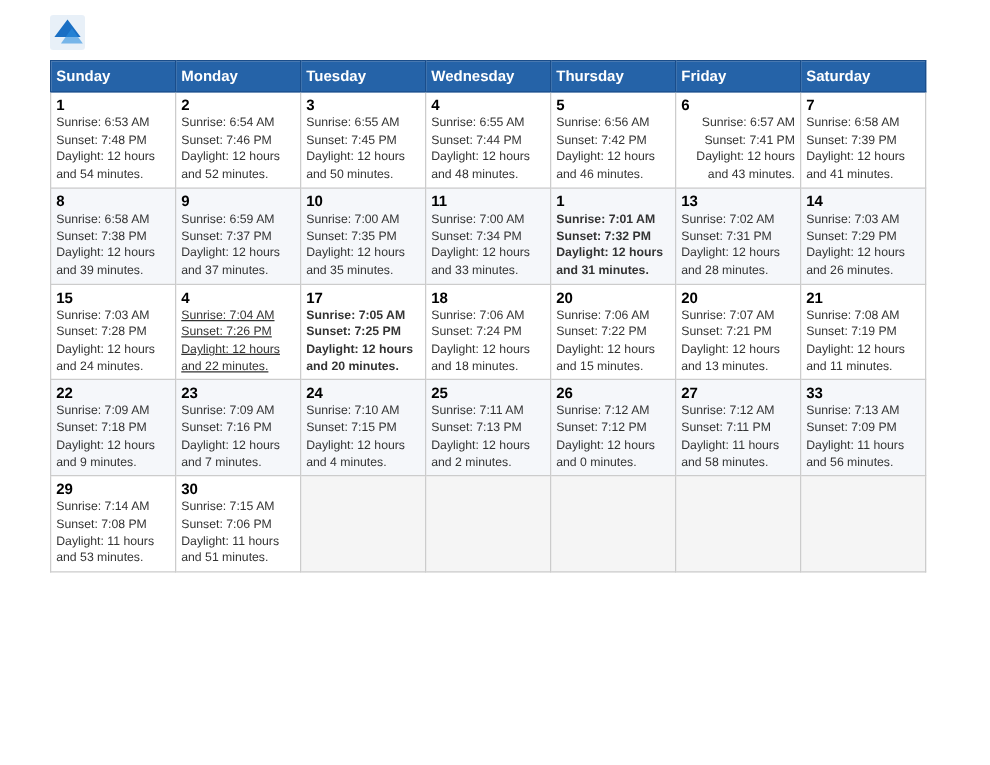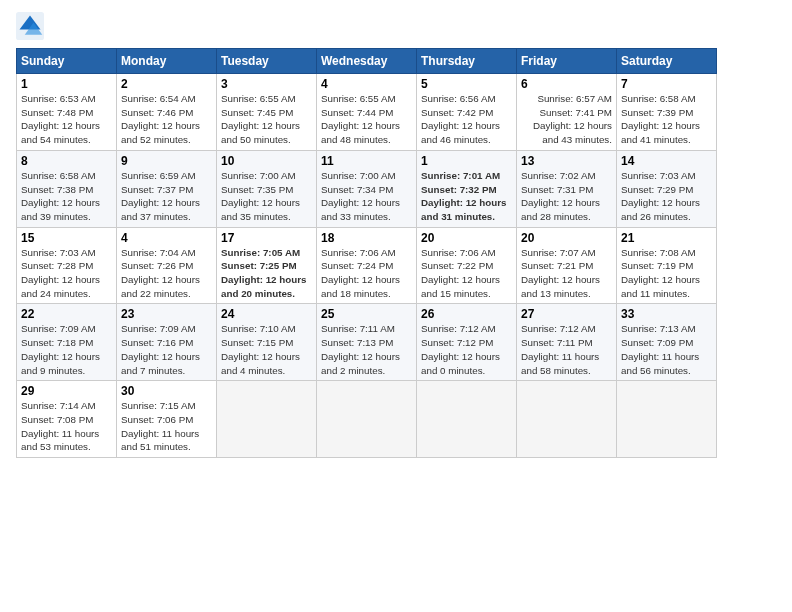--- a/index.html
+++ b/index.html
@@ -8,20 +8,21 @@
       background: #fff;
       width: 792px;
       height: 612px;
       overflow: hidden;
     }
     .page {
       width: 733px;
       height: 612px;
       padding: 12px 16px;
       background: #fff;
+      margin-left: 24px;
     }
     .header {
       display: flex;
       justify-content: space-between;
       align-items: flex-start;
       margin-bottom: 8px;
     }
     .logo {
       display: flex;
       align-items: center;
@@ -218,21 +219,21 @@
         </tr>
         <tr>
           <td>
             <span class="day-num">15</span>
             <div class="day-info" style="white-space: pre-line;">Sunrise: 7:03 AM
 Sunset: 7:28 PM
 Daylight: 12 hours and 24 minutes.</div>
           </td>
           <td>
             <span class="day-num">4</span>
-            <div class="day-info" style="white-space: pre-line;">Sunrise: 7:04 AM
+            <div class="day-info" style="white-space: pre-line; text-decoration: underline;">Sunrise: 7:04 AM
 Sunset: 7:26 PM
 Daylight: 12 hours and 22 minutes.</div>
           </td>
           <td>
             <span class="day-num">17</span>
             <div class="day-info" style="white-space: pre-line; font-weight: bold;">Sunrise: 7:05 AM
 Sunset: 7:25 PM
 Daylight: 12 hours and 20 minutes.</div>
           </td>
           <td>

